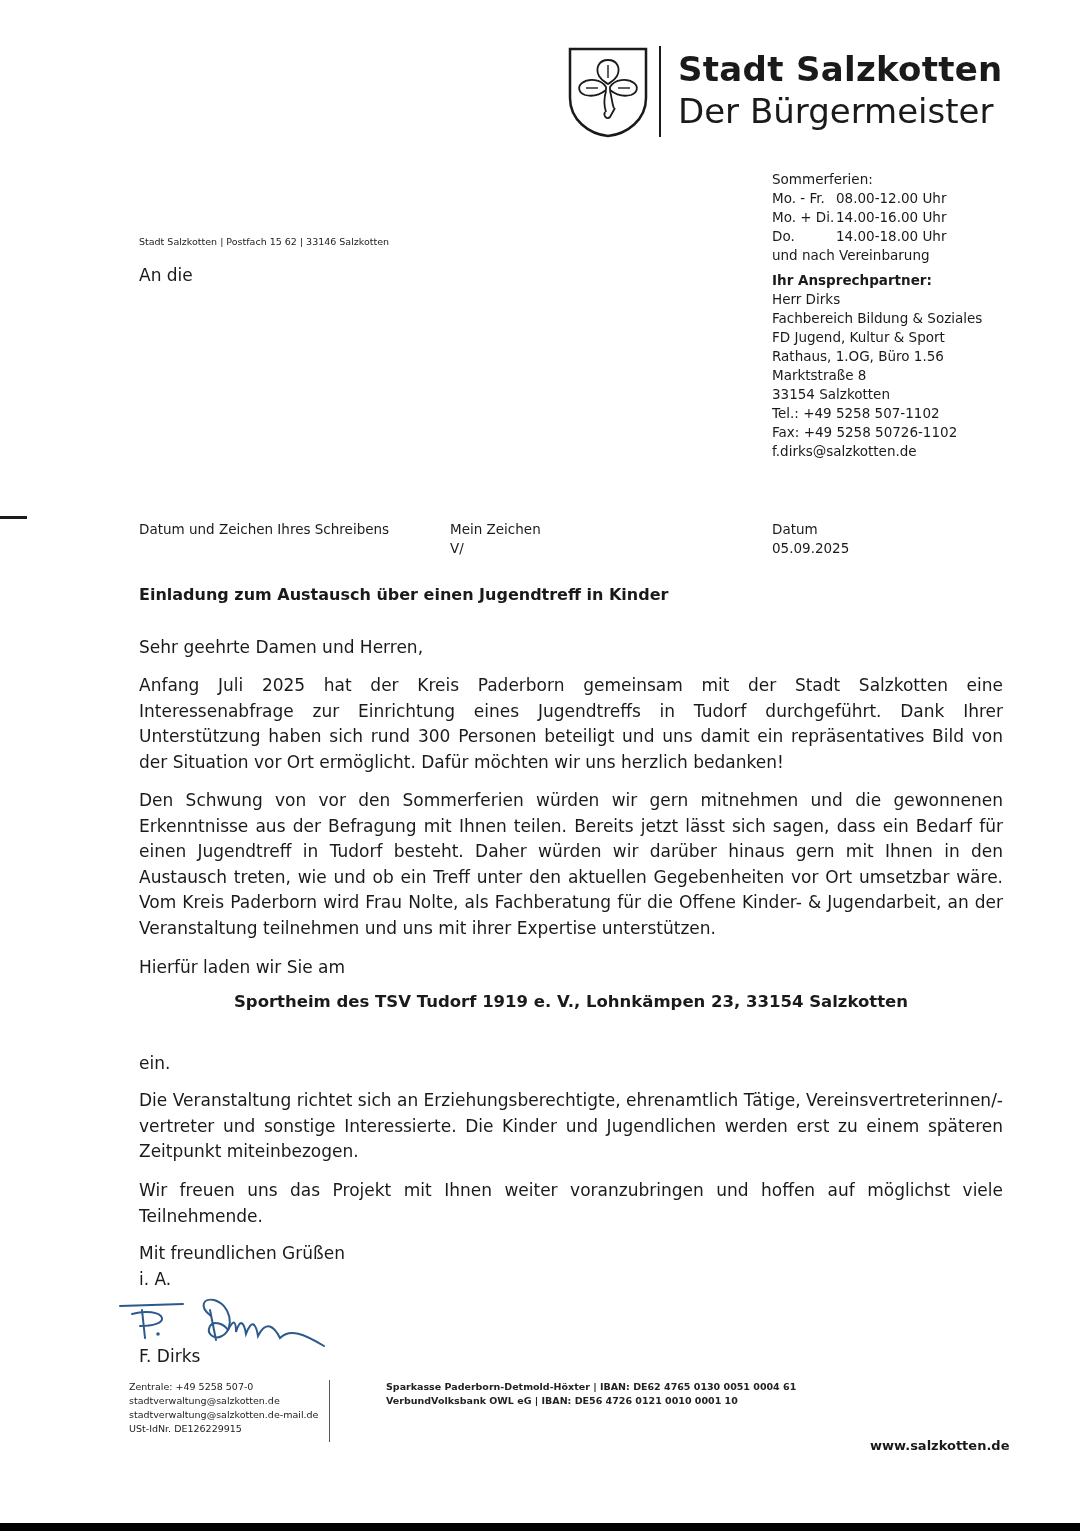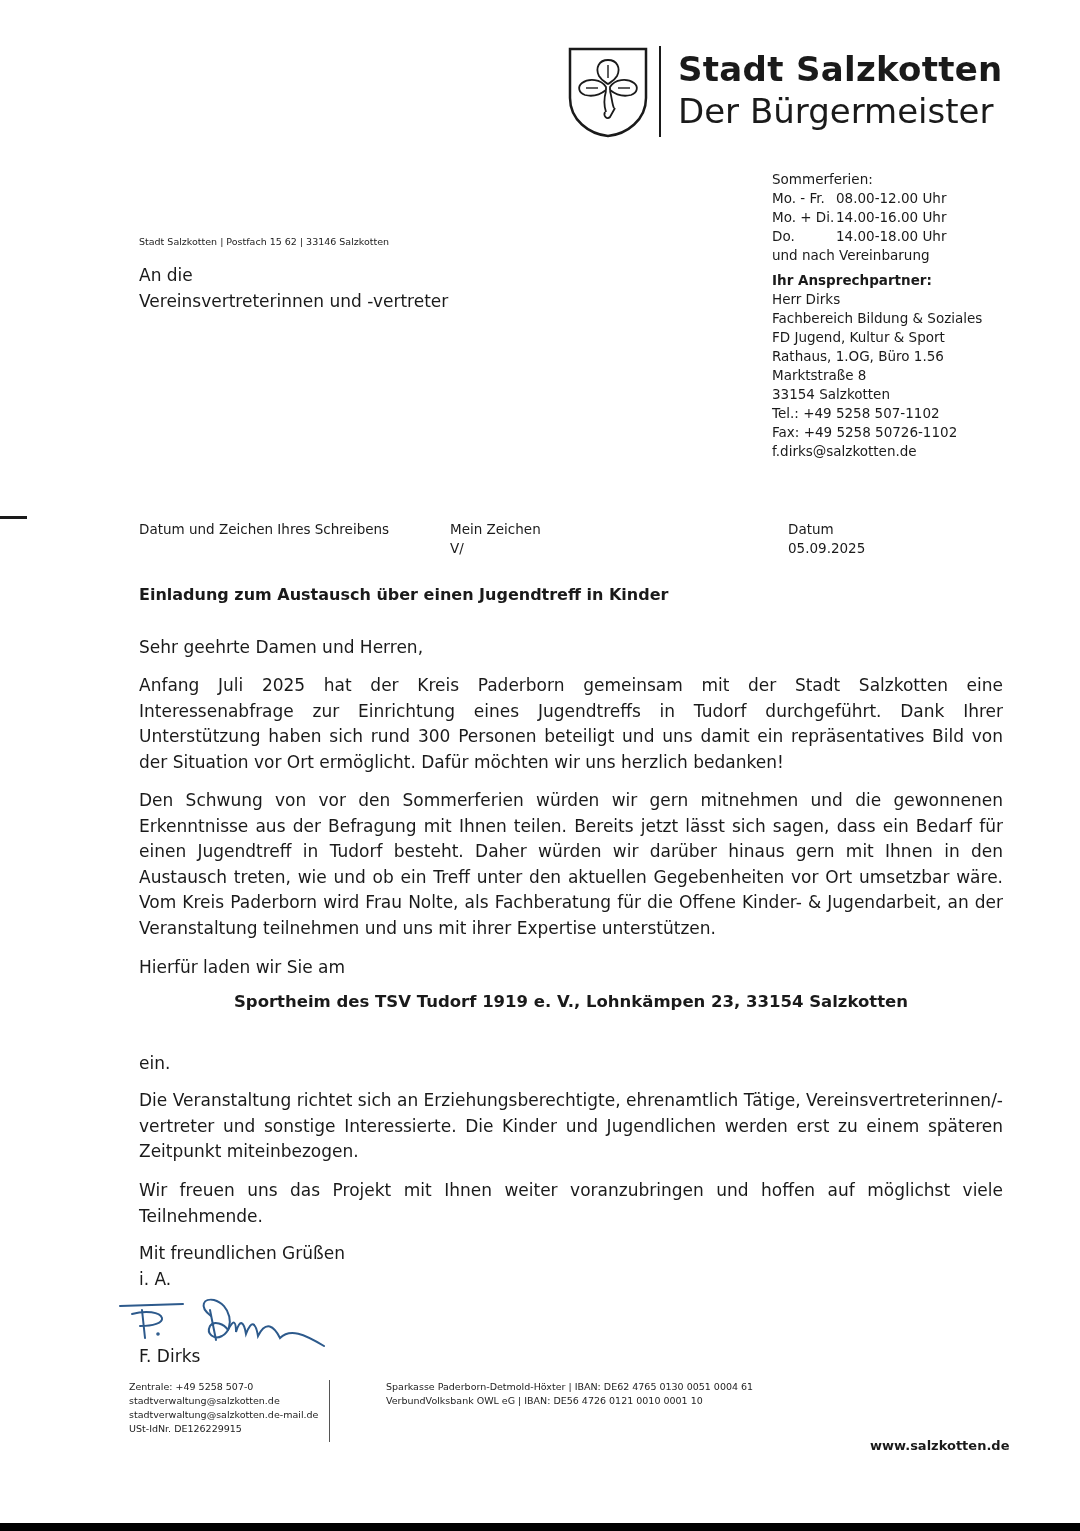--- a/index.html
+++ b/index.html
@@ -20,42 +20,42 @@
   .side .bold { font-weight: bold; margin-top: 6px; }
 
   .sender { left: 139px; top: 236px; font-size: 9.5px; white-space: nowrap; color: #222; }
   .recipient { left: 139px; top: 262px; font-size: 17px; line-height: 26px; white-space: nowrap; }
 
   .fold-mark { left: 0; top: 516px; width: 27px; height: 3px; background: #1a1a1a; }
 
   .ref { top: 520px; font-size: 13.5px; line-height: 19px; white-space: nowrap; }
   .ref1 { left: 139px; }
   .ref2 { left: 450px; }
-  .ref3 { left: 772px; margin-left: 16px; }
+  .ref3 { left: 772px; }
 
   .subject { left: 139px; top: 585px; font-size: 16px; font-weight: bold; white-space: nowrap; }
 
   .body { left: 139px; width: 864px; font-size: 17px; line-height: 25.5px; text-align: justify; }
   .salutation { top: 635px; }
   .p1 { top: 673px; }
   .p2 { top: 788px; }
   .p3 { top: 955px; }
   .event { left: 139px; width: 864px; top: 989px; font-size: 16.5px; line-height: 26px; font-weight: bold; text-align: center; }
   .ein { top: 1051px; }
   .p4 { top: 1088px; }
   .p5 { top: 1178px; }
   .closing { top: 1241px; }
   .ia { top: 1267px; }
   .signature { left: 118px; top: 1296px; width: 215px; height: 58px; }
   .signer { top: 1344px; }
 
   .foot { font-size: 9.5px; line-height: 14px; white-space: nowrap; color: #222; }
   .foot1 { left: 129px; top: 1380px; }
   .foot-divider { left: 329px; top: 1380px; width: 1px; height: 62px; background: #555; }
-  .foot2 { left: 386px; top: 1380px; }
+  .foot2 { left: 386px; top: 1380px; font-weight: bold; }
   .website { left: 870px; top: 1438px; font-size: 13px; font-weight: bold; white-space: nowrap; }
   .bottom-bar { left: 0; top: 1523px; width: 1080px; height: 8px; background: #000; }
 </style>
 </head>
 <body>
 
 <div class="abs logo-shield">
   <svg width="82" height="92" viewBox="0 0 82 92">
     <path d="M3 3 H79 V52 C79 74 60 88 41 90 C22 88 3 74 3 52 Z" fill="none" stroke="#1a1a1a" stroke-width="2.5"></path>
     <path d="M41 14 C32 14 28 22 32 30 C35 35 38 36 41 38 C44 36 47 35 50 30 C54 22 50 14 41 14 Z" fill="none" stroke="#1a1a1a" stroke-width="1.8"></path>
@@ -95,21 +95,20 @@
   <div>Marktstraße 8</div>
   <div>33154 Salzkotten</div>
   <div>Tel.: +49 5258 507-1102</div>
   <div>Fax: +49 5258 50726-1102</div>
   <div>f.dirks@salzkotten.de</div>
 </div>
 
 <div class="abs sender">Stadt Salzkotten | Postfach 15 62 | 33146 Salzkotten</div>
 <div class="abs recipient">
   <div>An die</div>
-  <div>Vereinsvertreterinnen und -vertreter</div>
 </div>
 
 <div class="abs fold-mark"></div>
 
 <div class="abs ref ref1">
   <div>Datum und Zeichen Ihres Schreibens</div>
 </div>
 <div class="abs ref ref2">
   <div>Mein Zeichen</div>
   <div>V/</div>

